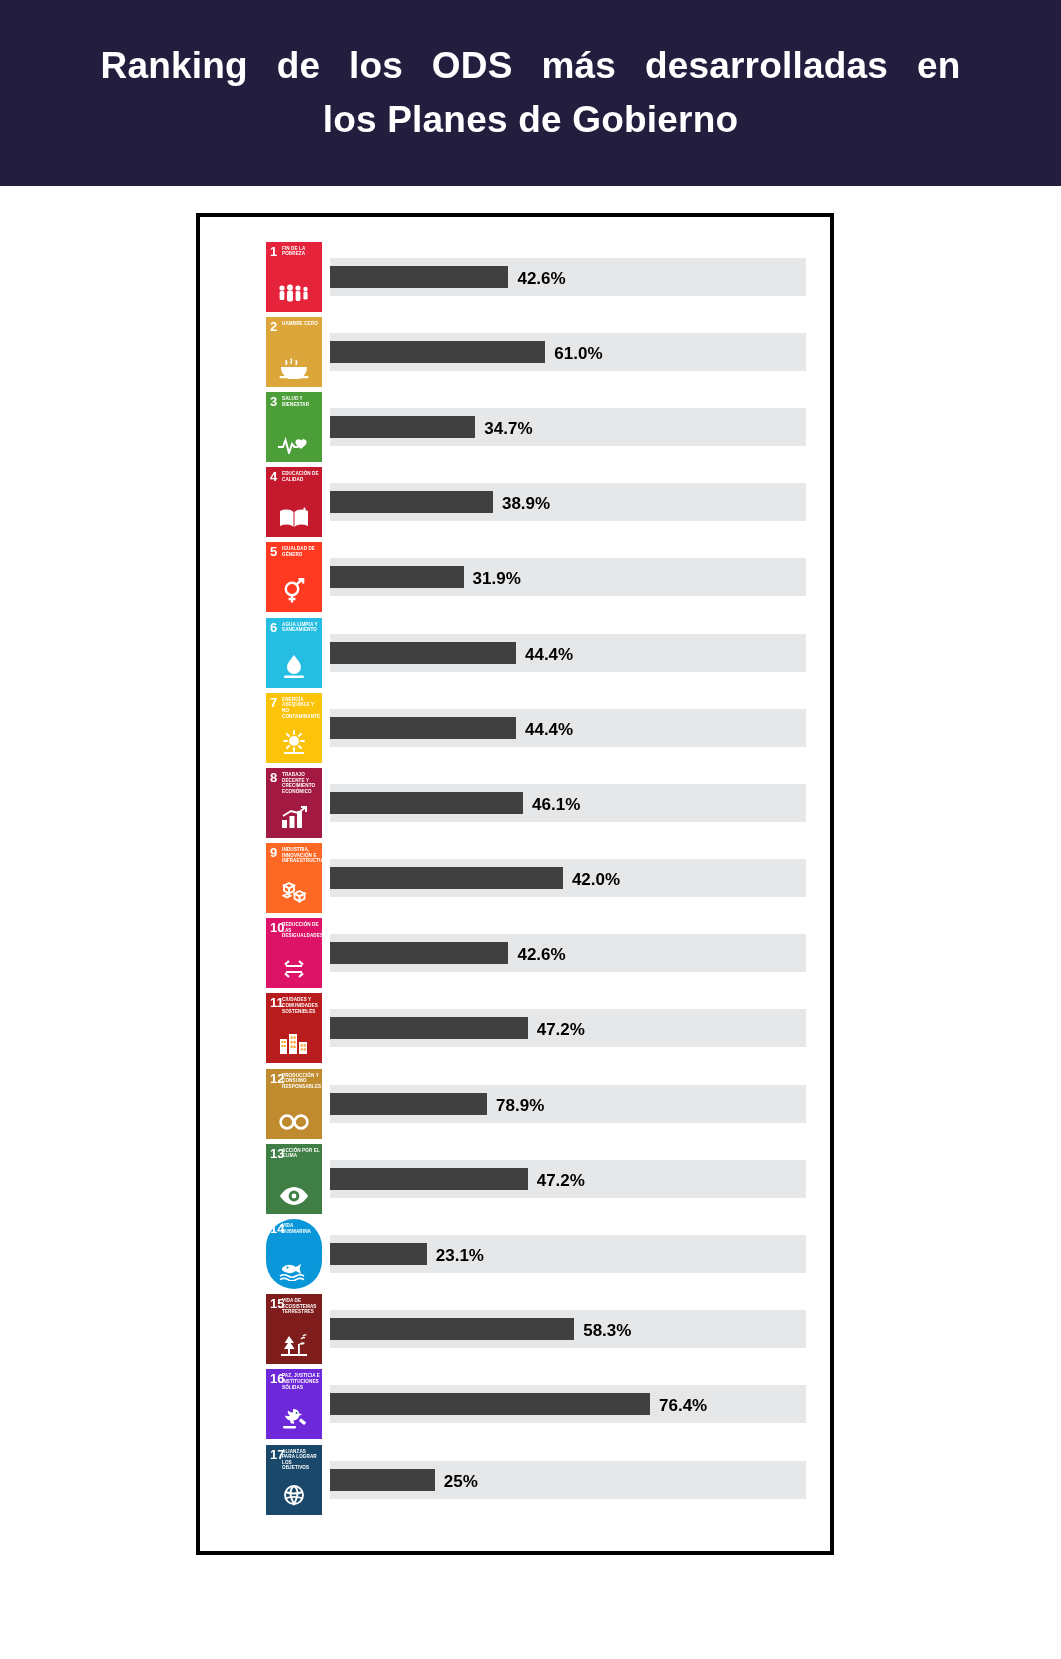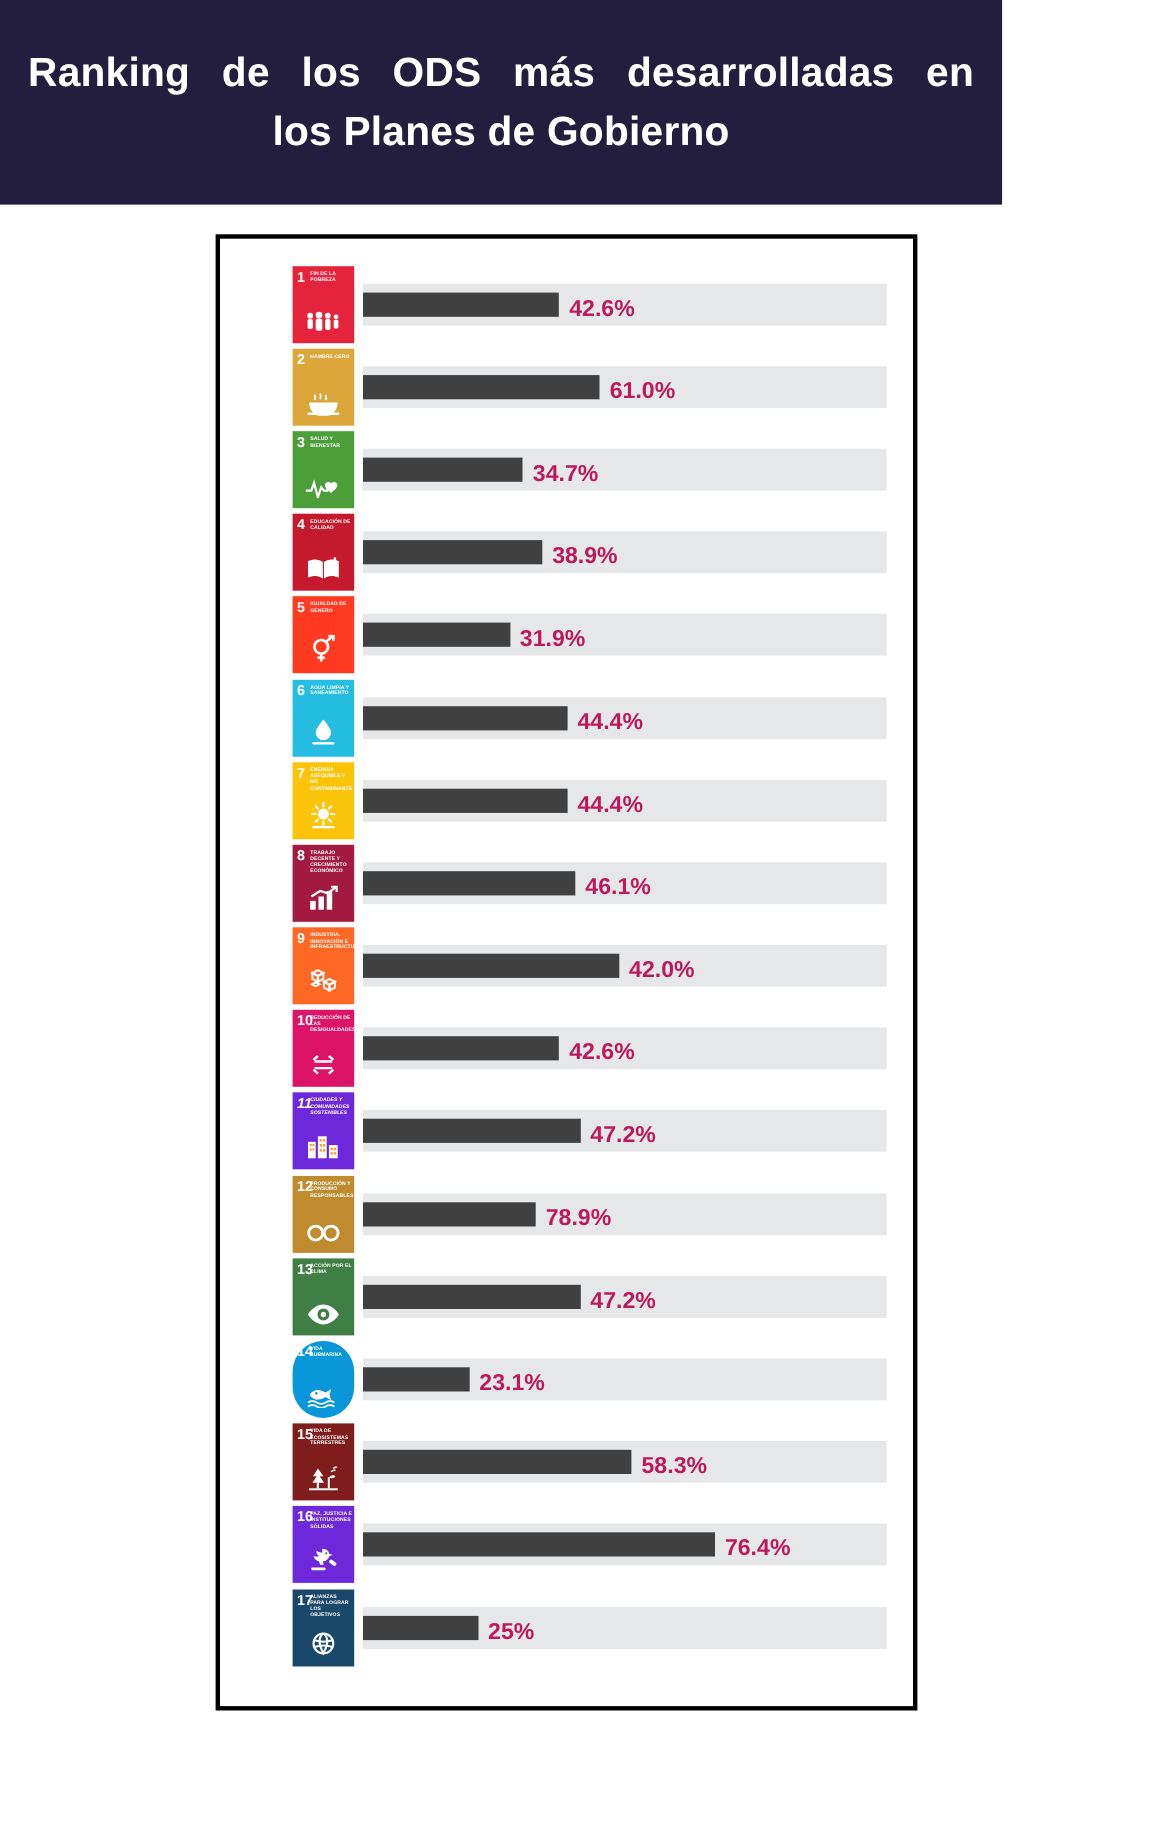--- a/index.html
+++ b/index.html
@@ -10,21 +10,21 @@
     font-family: "Liberation Sans", sans-serif;
   }
   #page {
     width: 1061px;
     height: 1659px;
     position: relative;
     background: #ffffff;
     overflow: hidden;
   }
   .header-band {
-    width: 911px;
+    width: 1061px;
     height: 186px;
     background: #231d3e;
     display: flex;
     align-items: center;
     justify-content: center;
     flex-direction: column;
   }
   .header-title {
     color: #ffffff;
     font-size: 37px;
@@ -118,23 +118,23 @@
   .fill {
     position: absolute;
     left: 0;
     top: 8px;
     height: 22px;
     background: #404040;
   }
   .value {
     position: absolute;
     top: 11px;
-    font-size: 21px;
+    font-size: 17px;
     font-weight: bold;
-    color: #be185d;
+    color: #000000;
     white-space: nowrap;
   }
 </style>
 </head>
 <body>
 
 <div id="page">
 
   <div class="header-band">
     <div class="header-title">
@@ -330,21 +330,21 @@
                 </g>
               </svg></div>
           </div>
           <div class="bar-area">
             <div class="track"></div>
             <div class="fill" style="width: 37.488%;"></div>
             <div class="value" style="left: calc(37.488% + 9px);">42.6%</div>
           </div>
         </div>
         <div class="row">
-          <div class="sdg-tile" style="background: #6d28d9; font-style: italic;">
+          <div class="sdg-tile" style="background: #b91c1c;">
             <div class="sdg-num">11</div>
             <div class="sdg-label">Ciudades y comunidades sostenibles</div>
             <div class="sdg-icon"><svg width="30" height="24" viewBox="0 0 30 24">
                 <g fill="#fff">
                   <rect x="1" y="8" width="7" height="15"></rect>
                   <rect x="10" y="3" width="8" height="20"></rect>
                   <rect x="20" y="11" width="8" height="12"></rect>
                 </g>
                 <g fill="#fd9d24">
                   <rect x="2.6" y="10" width="1.8" height="2"></rect>

